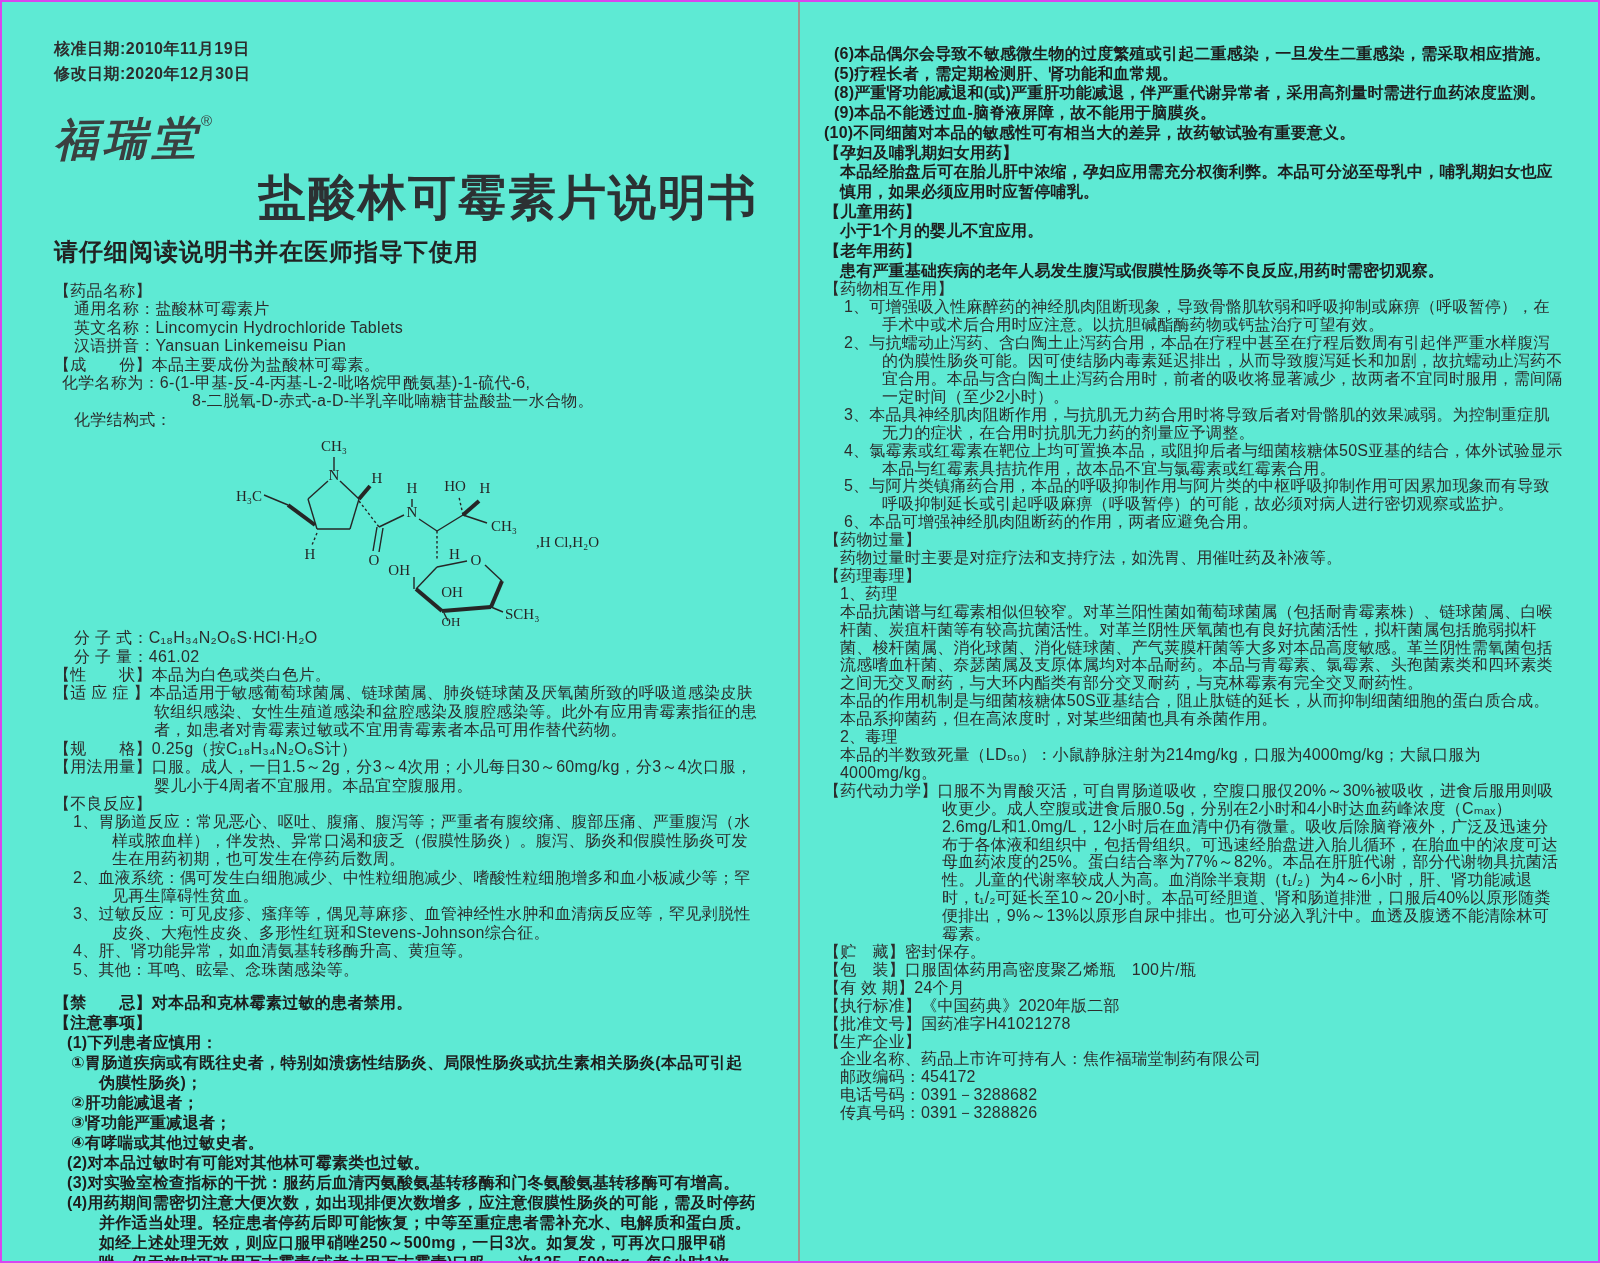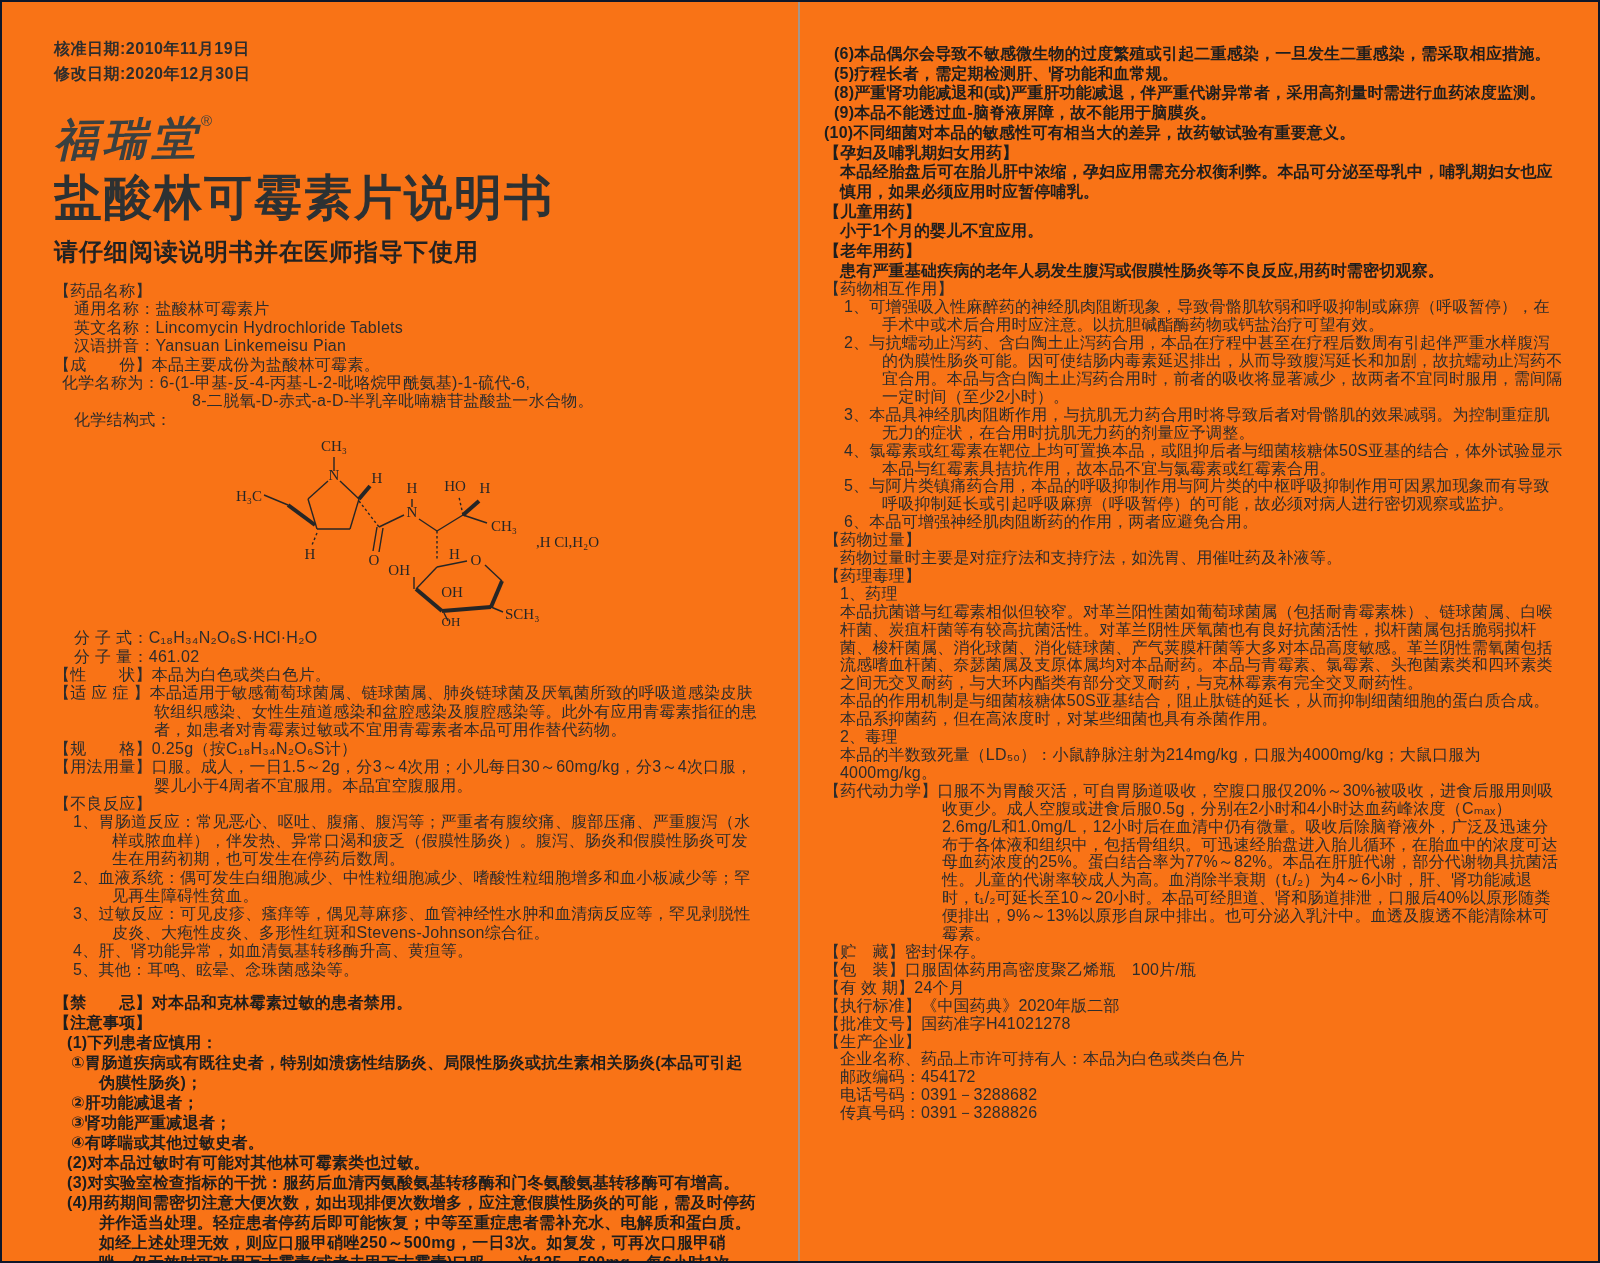--- a/index.html
+++ b/index.html
@@ -1,31 +1,31 @@
 <!DOCTYPE html>
 <html><head>
 <meta charset="utf-8">
 <style>
   html,body{margin:0;padding:0;background:#fff;}
   body{width:1600px;height:1263px;position:relative;
        font-family:"Liberation Sans","DejaVu Sans",sans-serif;color:#2d2d2d;}
   .sheet{position:absolute;left:0;top:0;width:1600px;height:1263px;
-         box-sizing:border-box;border:2px solid #0f172a;background:#f97316;display:flex;}
+         box-sizing:border-box;border:2px solid #d946ef;background:#5eead4;display:flex;}
   .page{box-sizing:border-box;height:100%;overflow:hidden;}
   .page.left{width:798px;border-right:2px solid #a3968e;padding:34px 40px 0 52px;}
   .page.right{width:798px;padding:42px 34px 0 24px;}
 
   
   .date{font-weight:bold;font-size:16px;line-height:25px;letter-spacing:.5px;}
   .brand-row{margin-top:24px;height:58px;}
   .brand{font-family:"DejaVu Serif","Liberation Serif",serif;font-weight:bold;
          font-style:italic;font-size:44px;letter-spacing:5px;color:#3a4040;
          display:inline-block;transform:rotate(-1deg);}
   .reg{font-size:15px;vertical-align:28px;color:#3a4040;}
-  .title{text-align:left;font-family:"Liberation Serif","DejaVu Serif",serif;
+  .title{text-align:right;font-family:"Liberation Serif","DejaVu Serif",serif;
          font-weight:bold;font-size:48px;letter-spacing:2px;color:#2c3133;
          margin:2px 0 10px 0;line-height:56px;}
   .subtitle{text-align:left;font-weight:bold;font-size:24px;letter-spacing:1px;
             margin-bottom:14px;color:#222;}
   .t{font-size:16px;line-height:18.4px;letter-spacing:.3px;}
   .hang{padding-left:100px;text-indent:-100px;}
   .ind20{padding-left:20px;}
   .ind8{padding-left:8px;}
   .chem2{padding-left:138px;}
   .li1{margin-left:19px;padding-left:39px;text-indent:-39px;}
@@ -206,19 +206,19 @@
     <div class="rt rind16">本品的半数致死量（LD₅₀）：小鼠静脉注射为214mg/kg，口服为4000mg/kg；大鼠口服为4000mg/kg。</div>
 
     <div class="rt pkhang"><span>【药代动力学】</span><span>口服不为胃酸灭活，可自胃肠道吸收，空腹口服仅20%～30%被吸收，进食后服用则吸收更少。成人空腹或进食后服0.5g，分别在2小时和4小时达血药峰浓度（Cₘₐₓ）2.6mg/L和1.0mg/L，12小时后在血清中仍有微量。吸收后除脑脊液外，广泛及迅速分布于各体液和组织中，包括骨组织。可迅速经胎盘进入胎儿循环，在胎血中的浓度可达母血药浓度的25%。蛋白结合率为77%～82%。本品在肝脏代谢，部分代谢物具抗菌活性。儿童的代谢率较成人为高。血消除半衰期（t₁/₂）为4～6小时，肝、肾功能减退时，t₁/₂可延长至10～20小时。本品可经胆道、肾和肠道排泄，口服后40%以原形随粪便排出，9%～13%以原形自尿中排出。也可分泌入乳汁中。血透及腹透不能清除林可霉素。</span></div>
 
     <div class="rt"><span>【贮　藏】</span><span>密封保存。</span></div>
     <div class="rt"><span>【包　装】</span><span>口服固体药用高密度聚乙烯瓶　100片/瓶</span></div>
     <div class="rt"><span>【有 效 期】</span><span>24个月</span></div>
     <div class="rt"><span>【执行标准】</span><span>《中国药典》2020年版二部</span></div>
     <div class="rt"><span>【批准文号】</span><span>国药准字H41021278</span></div>
     <div class="rt">【生产企业】</div>
-    <div class="rt rind16">企业名称、药品上市许可持有人：本品为白色或类白色片</div>
+    <div class="rt rind16">企业名称、药品上市许可持有人：焦作福瑞堂制药有限公司</div>
     <div class="rt rind16">邮政编码：454172</div>
     <div class="rt rind16">电话号码：0391－3288682</div>
     <div class="rt rind16">传真号码：0391－3288826</div>
   </div>
 
 </div>
 
 </body></html>

